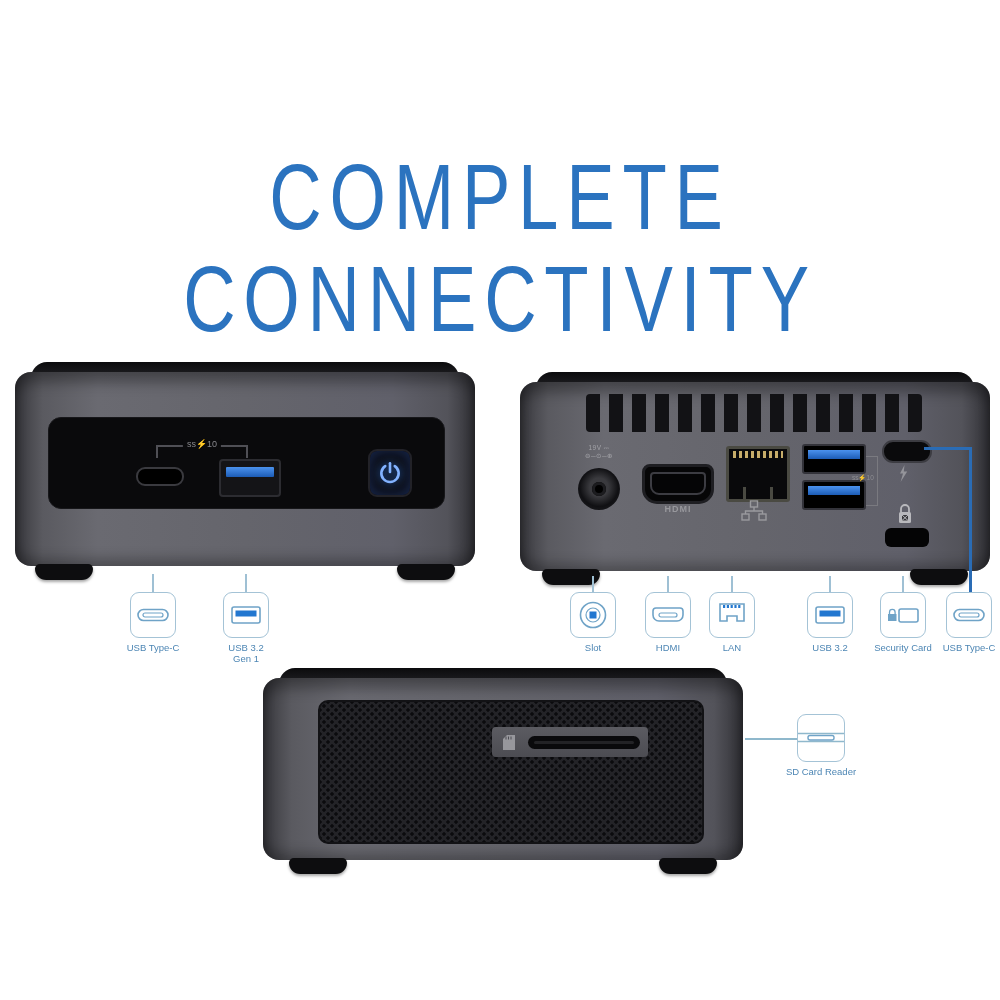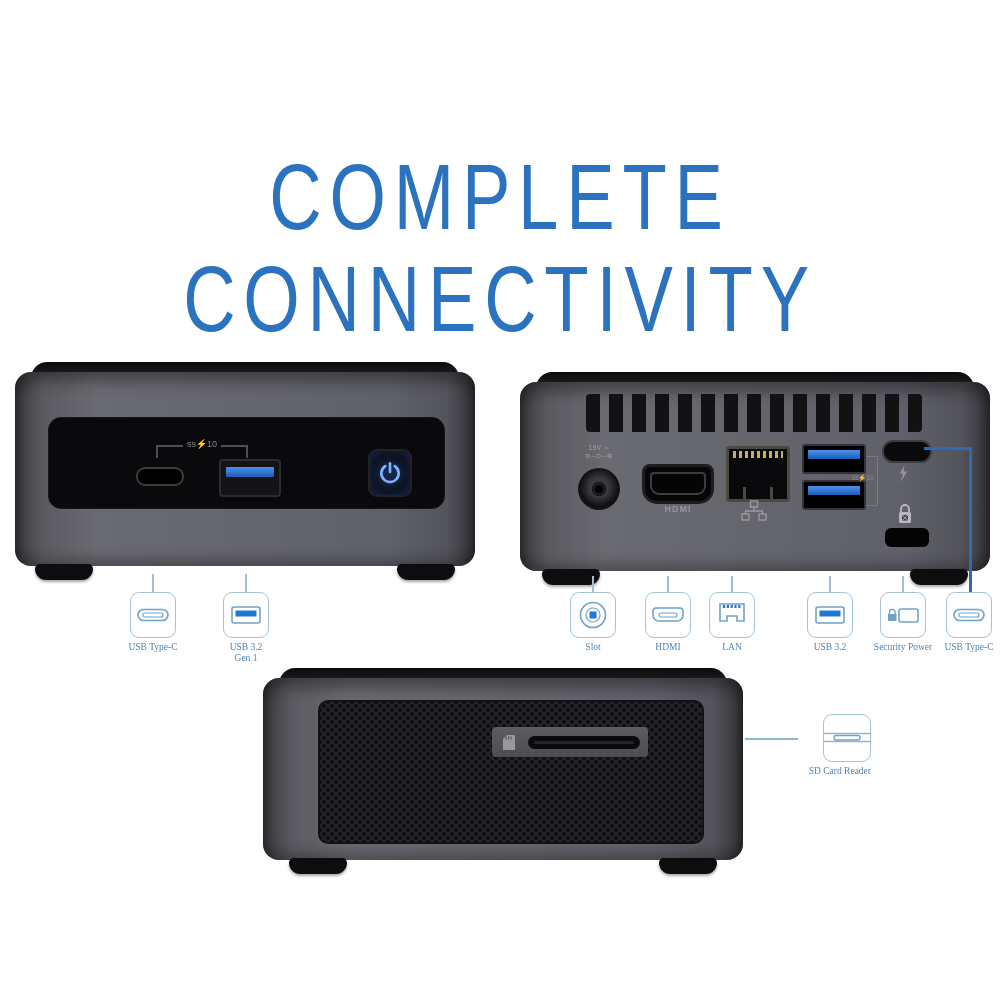--- a/index.html
+++ b/index.html
@@ -92,21 +92,21 @@
         border-radius:7px;}
   .sdslot::after{content:"";position:absolute;left:6px;right:6px;top:5px;height:3px;
         background:#232326;border-radius:2px;}
 
   
   .callout{position:absolute;z-index:5;width:100px;transform:translateX(-50%);
         display:flex;flex-direction:column;align-items:center;}
   .vline{width:2px;height:18px;background:#9fc0d4;}
   .ibox{width:44px;height:44px;background:#fff;border:1.6px solid #a4c3d6;border-radius:9px;
         display:flex;align-items:center;justify-content:center;position:relative;}
-  .ltext{margin-top:4px;font-size:9.5px;line-height:11px;color:#4d86b4;text-align:center;font-family:Liberation Serif, serif;}
+  .ltext{margin-top:4px;font-size:9.5px;line-height:11px;color:#4d86b4;text-align:center;}
   .leader{position:absolute;z-index:4;background:#8fb8cc;}
   .leader.blue{background:#2a6cb5;}
 </style>
 </head>
 <body>
 
 <div class="stage">
 
   <div class="title">
     <div>COMPLETE</div>
@@ -277,35 +277,35 @@
 
   <div class="callout" style="left:903px;top:576px;">
     <div class="vline" style="height:16px;"></div>
     <div class="ibox">
       <svg width="36" height="22" viewBox="0 0 36 22">
           <path d="M4.5 10V8.2a2.8 2.8 0 0 1 5.6 0V10" fill="none" stroke="#6fa3c7" stroke-width="1.3"></path>
           <rect x="3" y="10" width="8.5" height="7" fill="#6fa3c7"></rect>
           <rect x="14" y="5" width="19" height="13" rx="2" fill="none" stroke="#6fa3c7" stroke-width="1.6"></rect>
         </svg>
     </div>
-    <div class="ltext">Security Power</div>
+    <div class="ltext">Security Card</div>
   </div>
 
   <div class="callout" style="left:969px;top:576px;">
     <div style="height:16px;"></div>
     <div class="ibox">
       <svg width="34" height="16" viewBox="0 0 34 16">
           <rect x="2" y="2.5" width="30" height="11" rx="5.5" fill="none" stroke="#6fa3c7" stroke-width="1.6"></rect>
           <rect x="7" y="6" width="20" height="4" rx="2" fill="none" stroke="#6fa3c7" stroke-width="1.2"></rect>
         </svg>
     </div>
     <div class="ltext">USB Type-C</div>
   </div>
 
-  <div class="callout" style="left:821px;top:714px;align-items:flex-end;">
+  <div class="callout" style="left:821px;top:714px;">
     <div class="ibox" style="width:46px;height:46px;">
       <svg width="46" height="46" viewBox="0 0 46 46">
           <path d="M0 18.5h46M0 26.5h46" stroke="#8fb8cc" stroke-width="1.6"></path>
           <rect x="10" y="20.5" width="26" height="4.5" rx="2" fill="none" stroke="#6fa3c7" stroke-width="1.4"></rect>
         </svg>
     </div>
     <div class="ltext">SD Card Reader</div>
   </div>
 
 </div>

